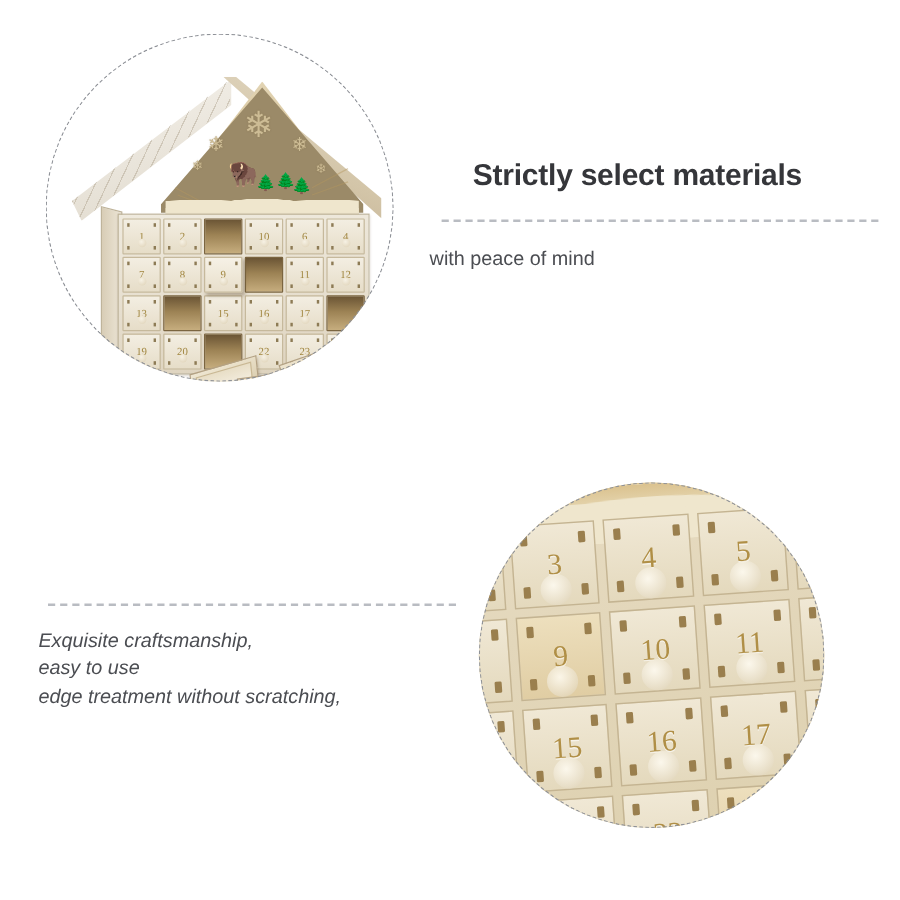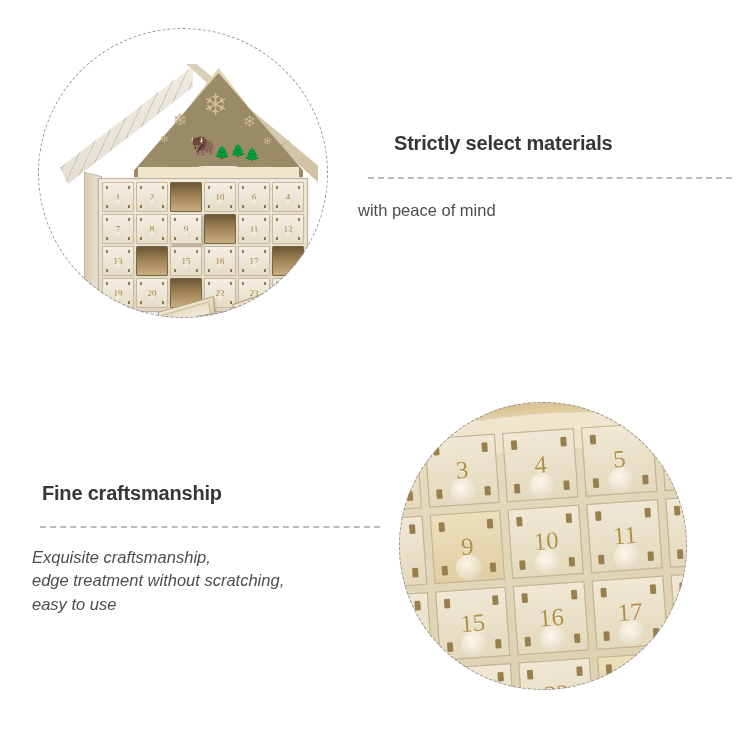--- a/index.html
+++ b/index.html
@@ -208,21 +208,21 @@
   .cu-cell .pin{position:absolute;width:5px;height:8px;background:#9a7f4e;border-radius:1px;}
   .cu-cell .p1{left:6px;top:6px;}
   .cu-cell .p2{right:6px;top:6px;}
   .cu-cell .p3{left:6px;bottom:6px;}
   .cu-cell .p4{right:6px;bottom:6px;}
   .cu-cell.warm{background:linear-gradient(180deg,#eddfbd,#e0cda3);}
 
   
   .block{position:absolute;}
   .heading{
-    font-size:20px;font-weight:bold;color:#35363a;
+    font-size:25px;font-weight:bold;color:#35363a;
     letter-spacing:-.2px;white-space:nowrap;
   }
   .divider{
     border:0;border-top:2px dashed #b9bcc2;
     margin:0;height:0;
   }
   .body-copy{
     font-size:16.5px;color:#4b4d52;line-height:1.42;
   }
   .body-copy div{white-space:nowrap;}
@@ -320,26 +320,25 @@
 
   <div class="block" id="block-top">
     <div class="heading">Strictly select materials</div>
     <hr class="divider">
     <div class="body-copy">
       <div>with peace of mind</div>
     </div>
   </div>
 
   <div class="block" id="block-bottom">
-    <div class="heading">Fine craftsmanship</div>
     <hr class="divider">
     <div class="body-copy">
       <div>Exquisite craftsmanship,</div>
+      <div>easy to use</div>
       <div>edge treatment without scratching,</div>
-      <div>easy to use</div>
     </div>
   </div>
 
   <div class="photo-circle" id="btm-photo">
     <div class="closeup">
       <div class="cu-top"></div>
       <div class="cu-arc"></div>
       <div class="cu-grid">
         <div class="cu-cell">4<i class="pin p2"></i><i class="pin p4"></i></div>
         <div class="cu-cell">3<i class="pin p1"></i><i class="pin p2"></i><i class="pin p3"></i><i class="pin p4"></i></div>

